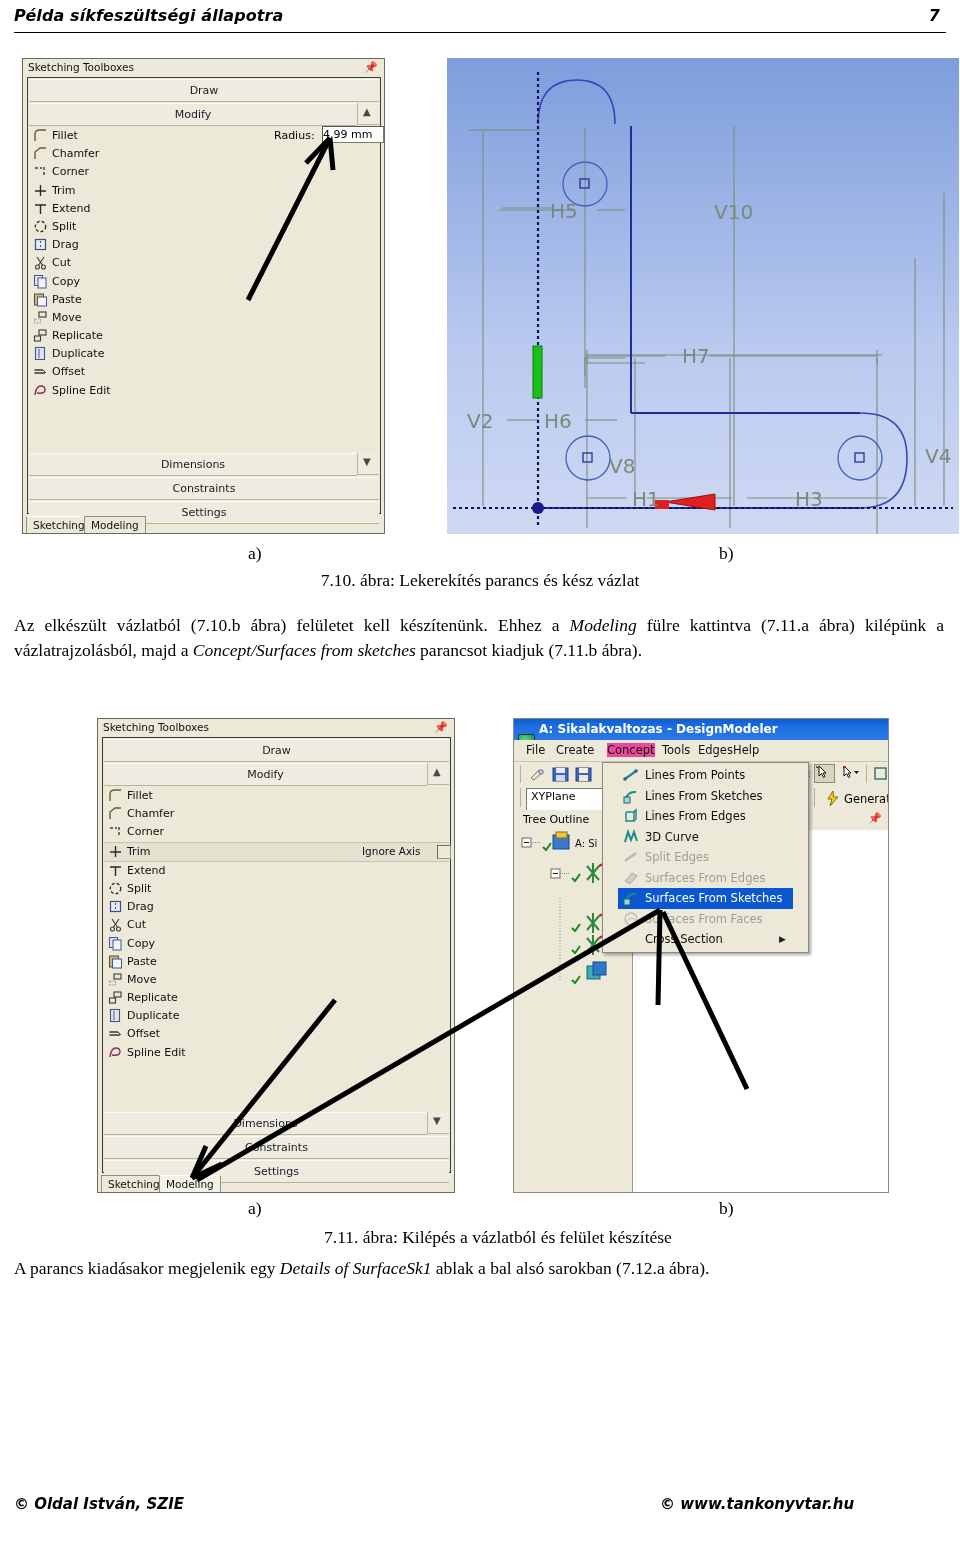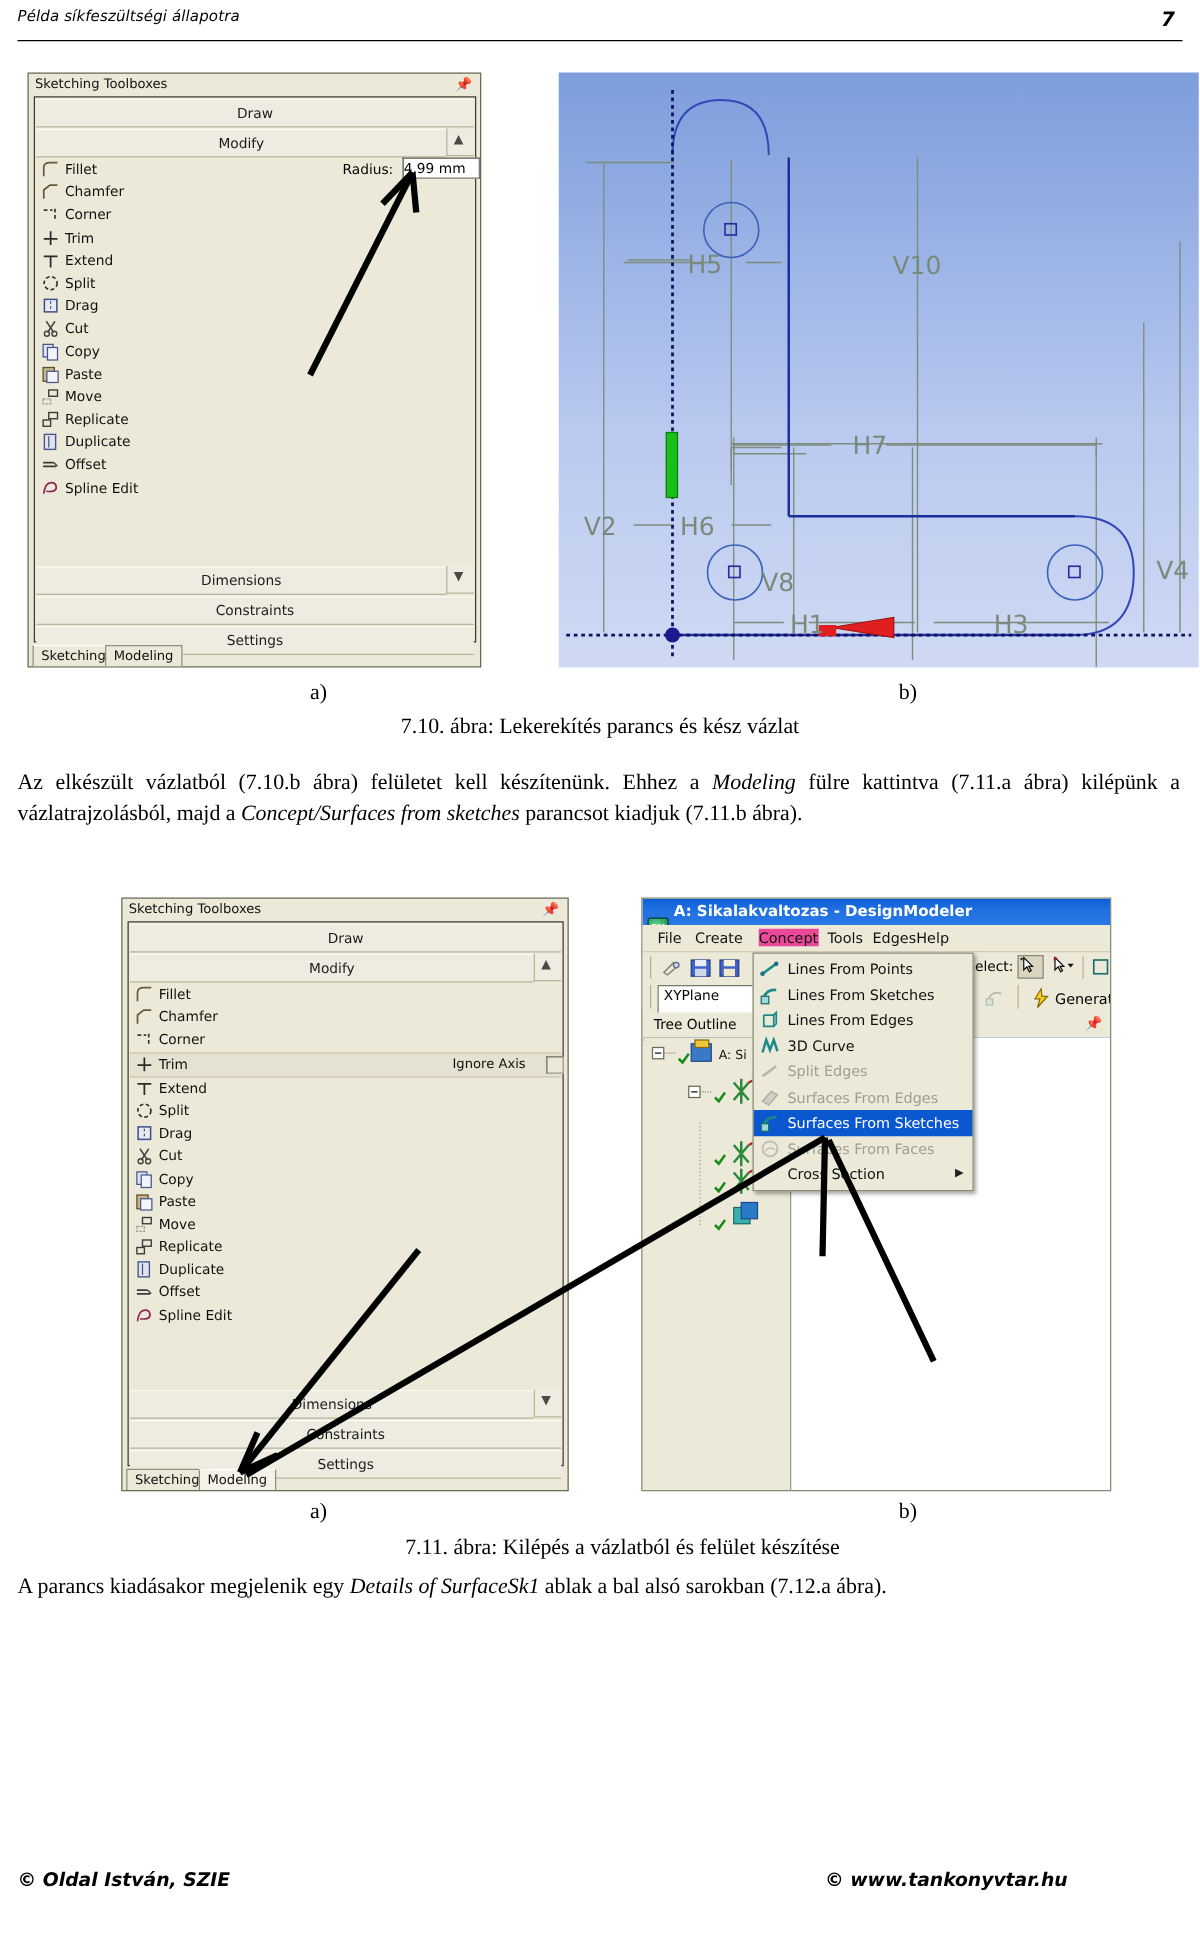--- a/index.html
+++ b/index.html
@@ -2,21 +2,21 @@
 <html><head>
 <meta charset="utf-8">
 <style>
   html,body{margin:0;padding:0;background:#fff;}
   body{width:960px;height:1547px;position:relative;
        font-family:"Liberation Serif", serif;color:#000;}
 
   
   .page-header{position:absolute;left:14px;top:6px;width:932px;height:34px;}
   .hdr-title{position:absolute;left:0;top:0;font-family:"DejaVu Sans",sans-serif;
-             font-style:italic;font-weight:normal;font-size:12px;letter-spacing:.1px;}
+             font-style:italic;font-weight:bold;font-size:16px;letter-spacing:.1px;}
   .hdr-page{position:absolute;right:6px;top:0;font-family:"DejaVu Sans",sans-serif;
             font-style:italic;font-weight:bold;font-size:16px;}
   .hdr-rule{position:absolute;left:0;top:26px;width:932px;height:0;
             border-top:1.6px solid #000;}
 
   
   .para{position:absolute;font-size:17.5px;line-height:25px;text-align:justify;}
   .para i{font-style:italic;}
   .fig-caption{position:absolute;width:100%;text-align:center;font-size:17.5px;}
   .ab-label{position:absolute;font-size:17.5px;}
@@ -590,21 +590,21 @@
       <path d="M72 108 L84 122 M84 108 L72 122 M78 105 L78 125" stroke="#2a8a3a" stroke-width="2"></path>
       <path d="M84 108 L90 105" stroke="#c02020" stroke-width="2"></path>
       <path d="M57 150 l3 3 l5 -7" stroke="#1a8a1a" stroke-width="2" fill="none"></path>
       <rect x="72" y="136" width="13" height="13" fill="#3ab0b0" stroke="#1a6a6a"></rect>
       <rect x="78" y="132" width="13" height="13" fill="#2a7ac8" stroke="#1a4a8a"></rect>
     </svg>
   </div>
 
   <div class="dm-canvas" style="left:118px;top:111px;width:256px;height:362px;"></div>
 
-  <div class="dropdown" style="left:88px;top:43px;width:175px;padding:2px 0;text-decoration:underline;">
+  <div class="dropdown" style="left:88px;top:43px;width:175px;padding:2px 15px;text-decoration:underline;">
     <div class="dd-item">
       <span class="di"><svg width="16" height="16">
             <line x1="2" y1="12" x2="13" y2="4" stroke="#1a8a8a" stroke-width="2.2"></line>
             <circle cx="2" cy="12" r="1.8" fill="#1a6a8a"></circle>
             <circle cx="13" cy="4" r="1.8" fill="#1a6a8a"></circle>
           </svg></span>
       <span class="dl">Lines From Points</span>
     </div>
     <div class="dd-item">
       <span class="di"><svg width="16" height="16">

